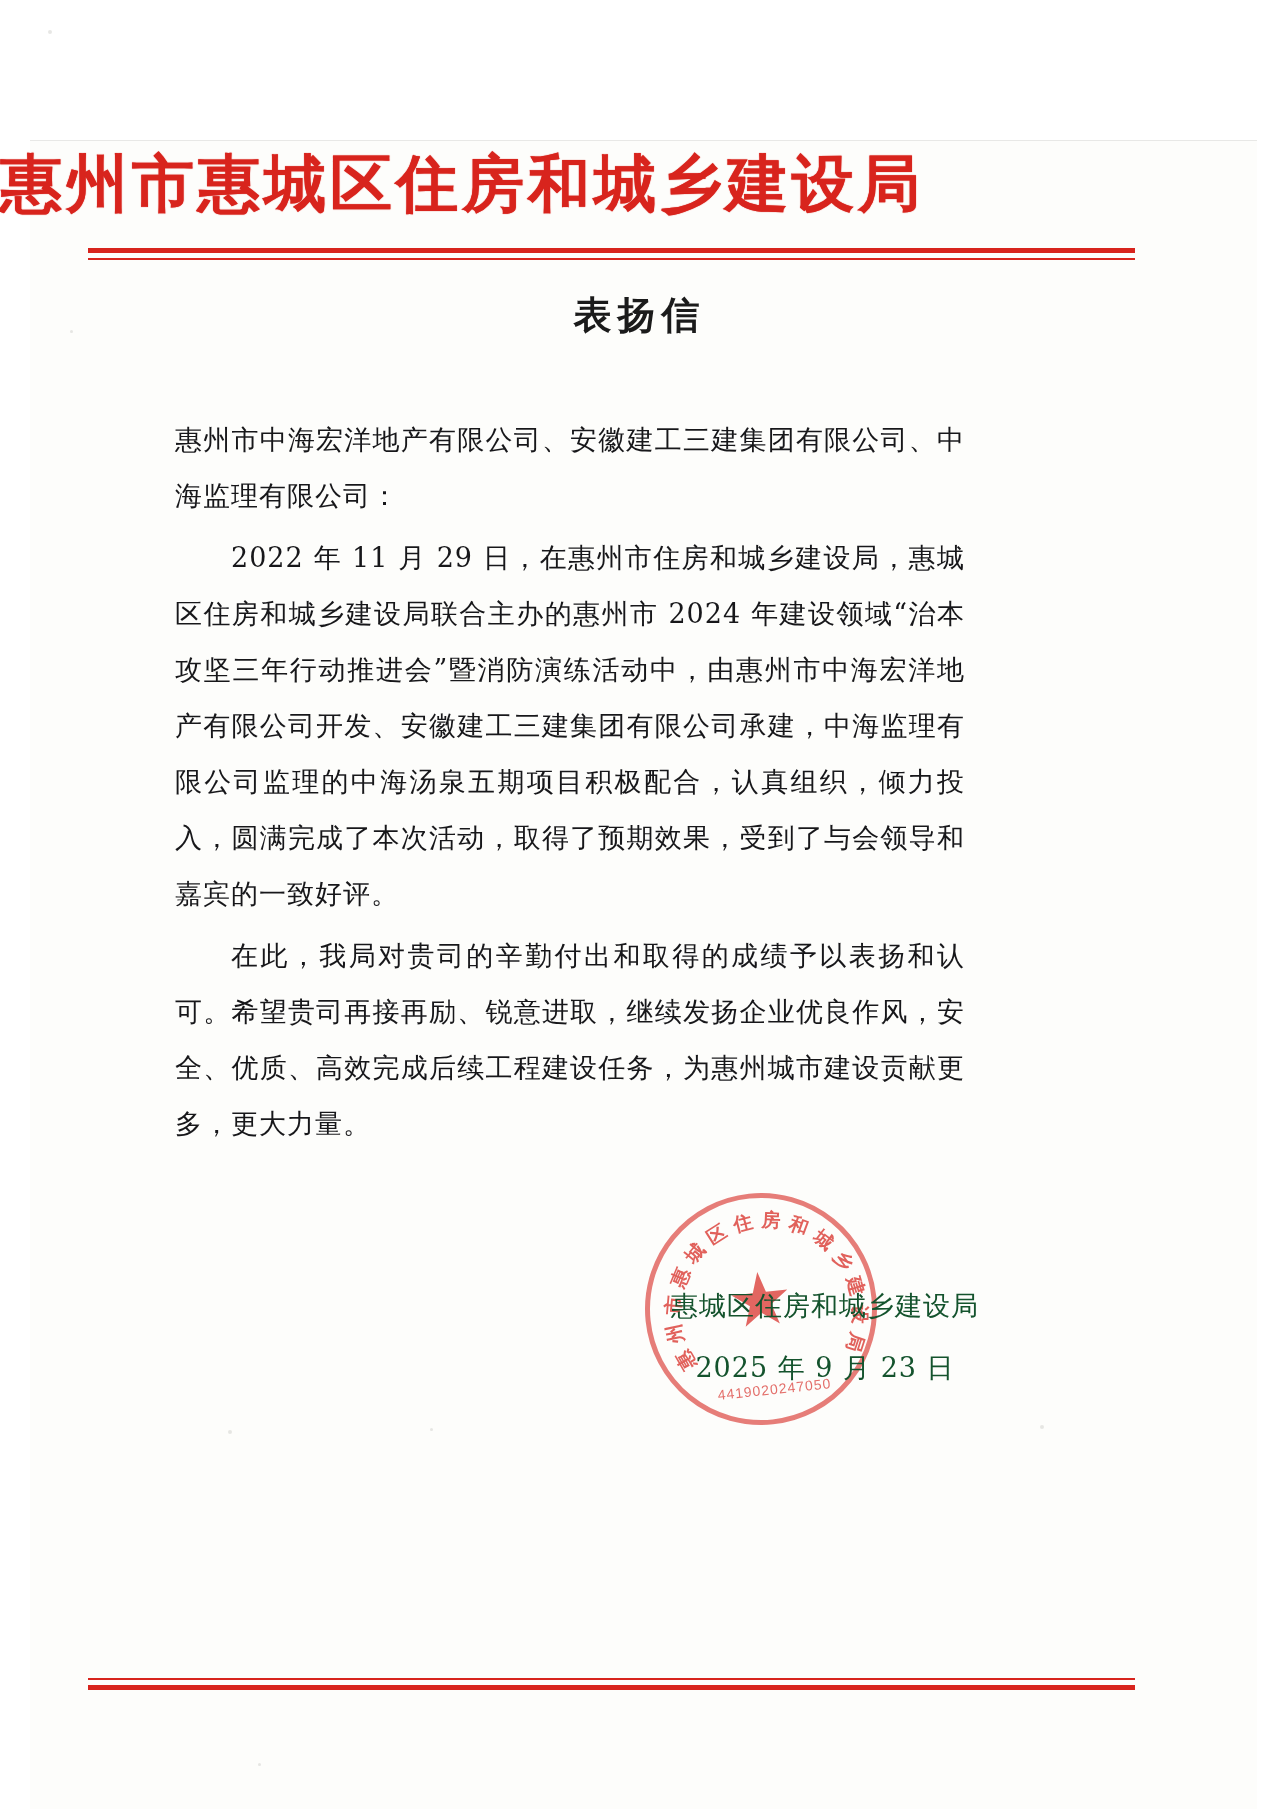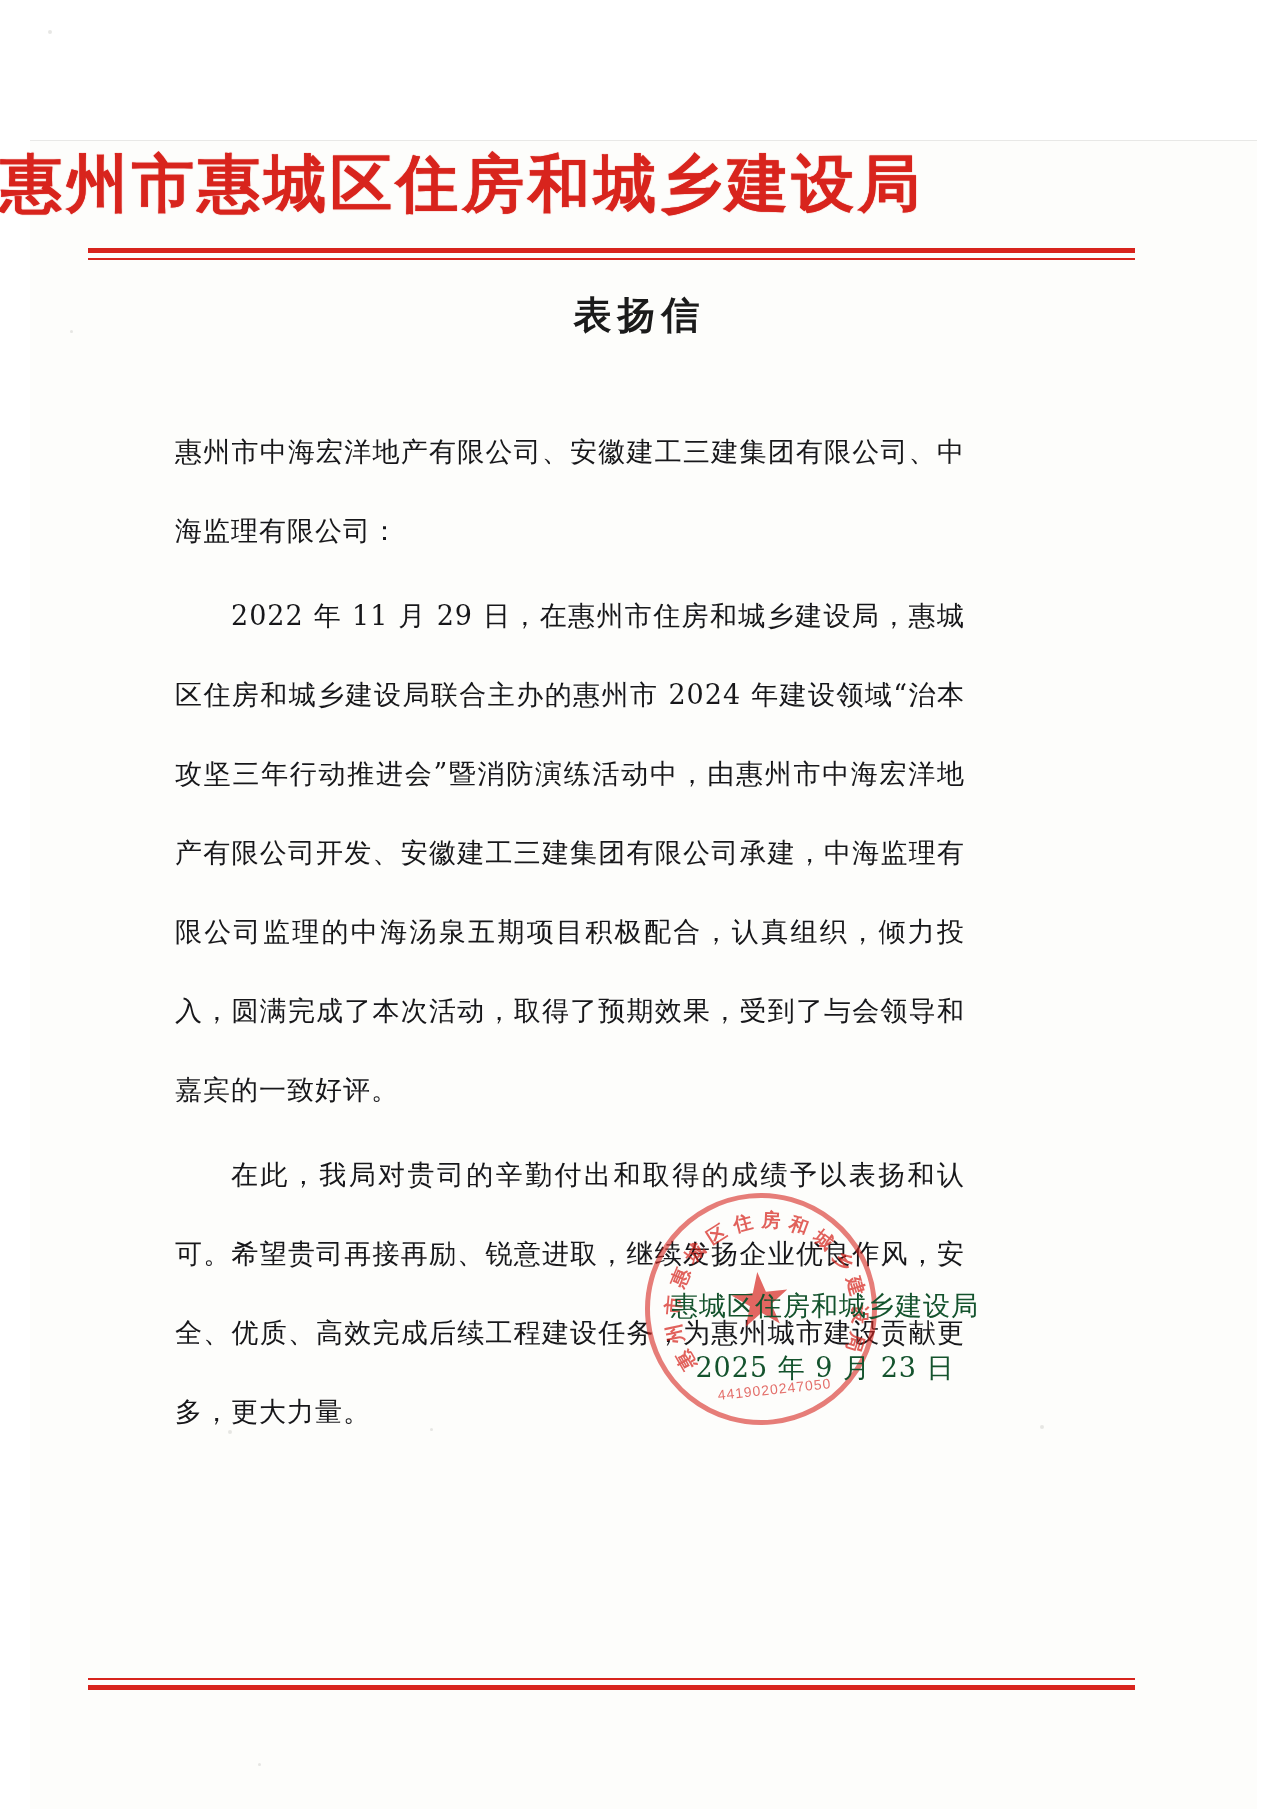--- a/index.html
+++ b/index.html
@@ -101,21 +101,21 @@
     margin-top: 12px;
   }
 
   
   #doc-body {
     position: absolute;
     left: 175px;
     top: 412px;
     width: 790px;
     font-size: 27px;
-    line-height: 79px;
+    line-height: 56px;
     color: #17171a;
     letter-spacing: 1px;
     text-align: justify;
     font-family: "DejaVu Serif", "Liberation Serif", serif;
   }
   #doc-body p {
     margin: 0 0 6px 0;
   }
   .indent {
     text-indent: 56px;

